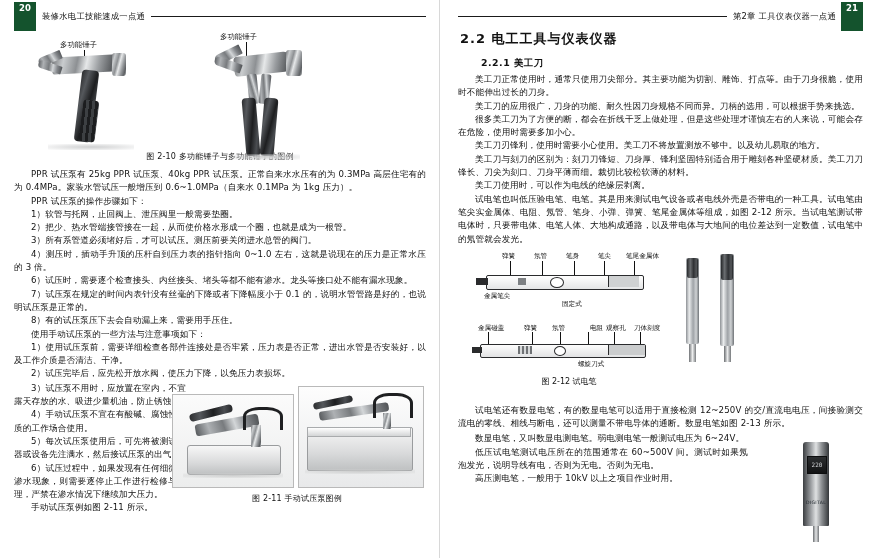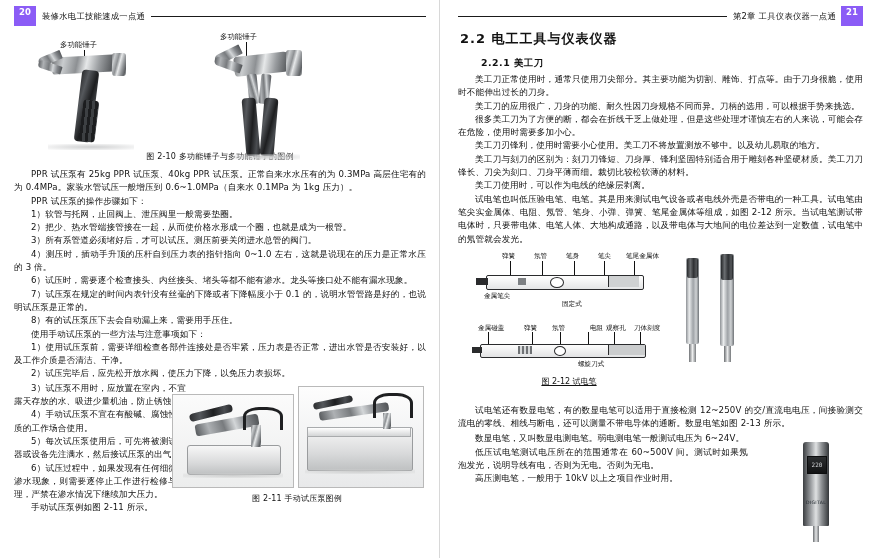--- a/index.html
+++ b/index.html
@@ -12,22 +12,22 @@
   .spread{position:relative;width:879px;height:558px;display:flex;}
   .page{position:relative;box-sizing:border-box;height:558px;}
   .page.left{width:440px;padding:8px 14px 10px 14px;}
   .page.right{width:439px;padding:8px 16px 10px 18px;}
   .gutter{position:absolute;left:439px;top:0;width:1px;height:558px;background:#d8d8d8;}
 
   
   .runhead{display:flex;align-items:center;height:16px;font-size:8.5px;}
   .runhead .rule{flex:1 1 auto;height:1px;background:#1a1a1a;}
   .pagenum{
-    width:22px;height:20px;line-height:13px;text-align:center;
-    background:#8b5cf6;color:#fff;font-size:8.5px;font-weight:bold;
+    width:22px;height:29px;line-height:13px;text-align:center;
+    background:#14532d;color:#fff;font-size:8.5px;font-weight:bold;
   }
   .runhead .title{padding:0 6px;white-space:nowrap;font-size:8.3px;letter-spacing:.3px;}
   .runhead.left .title{}
   .runhead.right .title{padding-right:5px;}
 
   .body{position:relative;margin-top:6px;}
 
   
   p{margin:0;font-size:8.6px;line-height:13.3px;text-align:justify;letter-spacing:.15px;}
   p.ind{text-indent:17px;}
@@ -299,21 +299,21 @@
           <div class="pen-body" style="position:absolute;left:0;top:0;width:13px;height:86px;"></div>
           <div class="pen-dark" style="position:absolute;left:1px;top:0;width:11px;height:20px;border-radius:2px;"></div>
           <div style="position:absolute;left:3px;top:86px;width:7px;height:18px;background:linear-gradient(90deg,#6f7275,#eceded,#7a7d80);"></div>
         </div>
         <div class="pen-photo" style="left:262px;top:2px;">
           <div class="pen-body" style="position:absolute;left:0;top:0;width:14px;height:92px;"></div>
           <div class="pen-dark" style="position:absolute;left:1px;top:0;width:12px;height:26px;border-radius:2px;"></div>
           <div style="position:absolute;left:4px;top:92px;width:7px;height:16px;background:linear-gradient(90deg,#6b6e71,#e9eaeb,#74777a);"></div>
         </div>
 
-        <div class="caption-right" style="position:absolute;left:46px;top:124px;width:130px;text-decoration:underline;">图 2-12  试电笔</div>
+        <div class="caption-right" style="position:absolute;left:46px;top:124px;width:130px;">图 2-12  试电笔</div>
       </div>
 
       <p class="ind">试电笔还有数显电笔，有的数显电笔可以适用于直接检测 12~250V 的交/直流电电压，间接验测交流电的零线、相线与断电，还可以测量不带电导体的通断。数显电笔如图 2-13 所示。</p>
 
       <div style="position:relative;margin-top:2px;">
         <div class="fig213" style="position:absolute;right:0;top:0;width:96px;">
           <div class="dm">
             <div class="dm-body"></div>
             <div class="dm-screen">
                 <span>220</span>

